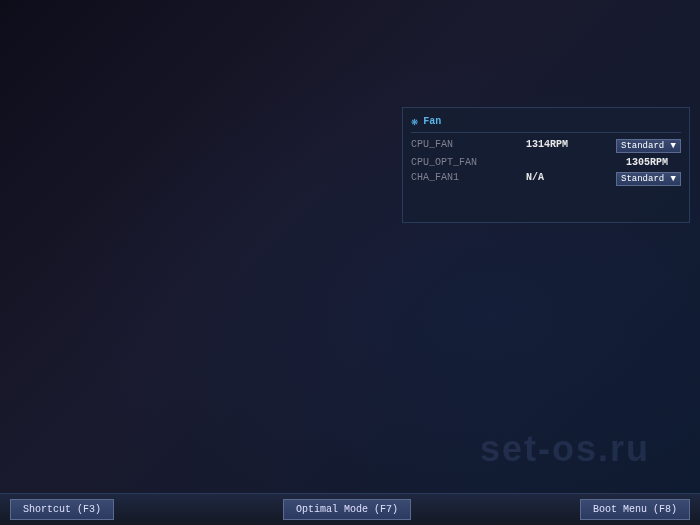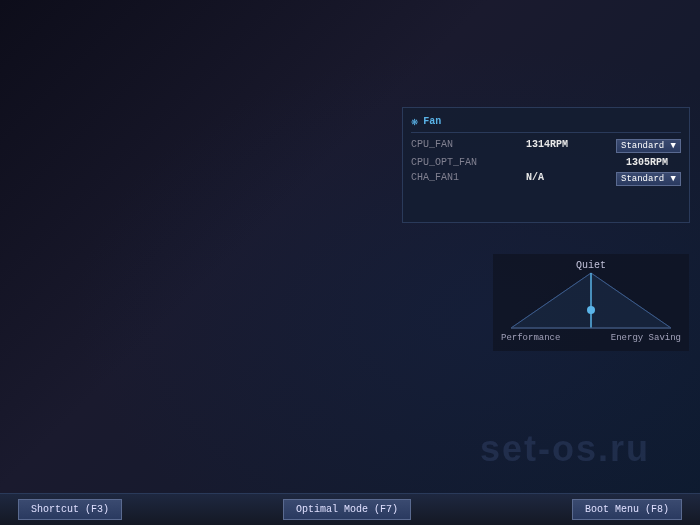--- a/index.html
+++ b/index.html
@@ -416,21 +416,21 @@
       position: absolute;
       bottom: 0;
       left: 0;
       right: 0;
       background: linear-gradient(180deg, #1e2840 0%, #141824 100%);
       border-top: 1px solid #2a3a5a;
       height: 32px;
       display: flex;
       align-items: center;
       justify-content: space-between;
-      padding: 0 18px;
+      padding: 0 10px;
     }
 
     .bottom-btn {
       background: linear-gradient(180deg, #3a4a70 0%, #2a3a60 100%);
       border: 1px solid #5a6a90;
       color: #e0e0ff;
       padding: 4px 12px;
       font-size: 10px;
       cursor: pointer;
       font-family: 'Courier New', monospace;
@@ -565,38 +565,20 @@
         <span class="perf-icon perf-icon-ps">🍃</span>
         <span class="perf-label">Power Saving</span>
       </div>
       <div class="perf-card active">
         <span class="perf-icon perf-icon-normal" style="font-size:26px;">◉</span>
         <span class="perf-label">Normal</span>
       </div>
       <div class="perf-card">
         <span class="perf-icon perf-icon-asus" style="font-size:26px;">⊛</span>
         <span class="perf-label">ASUS Optimal</span>
-      </div>
-      <div class="perf-meter-card">
-        <div class="meter-quiet">Quiet</div>
-        <svg class="meter-svg" width="180" height="65" viewBox="0 0 180 65">
-
-          <polygon points="90,5 10,60 170,60" fill="none" stroke="#2a3a5a" stroke-width="1"></polygon>
-
-          <polygon points="90,5 10,60 170,60" fill="rgba(30,50,80,0.5)" stroke="#3a5a8a" stroke-width="1"></polygon>
-
-          <line x1="90" y1="5" x2="90" y2="60" stroke="#5ab4e8" stroke-width="1.5"></line>
-          <circle cx="90" cy="42" r="4" fill="#5ab4e8"></circle>
-
-          <line x1="10" y1="60" x2="170" y2="60" stroke="#3a4a6a" stroke-width="1"></line>
-        </svg>
-        <div class="meter-labels">
-          <span>Performance</span>
-          <span>Energy Saving</span>
-        </div>
       </div>
     </div>
   </div>
 
   <div class="boot-section">
     <div class="section-title">
       <span>⏻</span>
       <span>Boot Priority</span>
     </div>
     <div class="boot-content">

